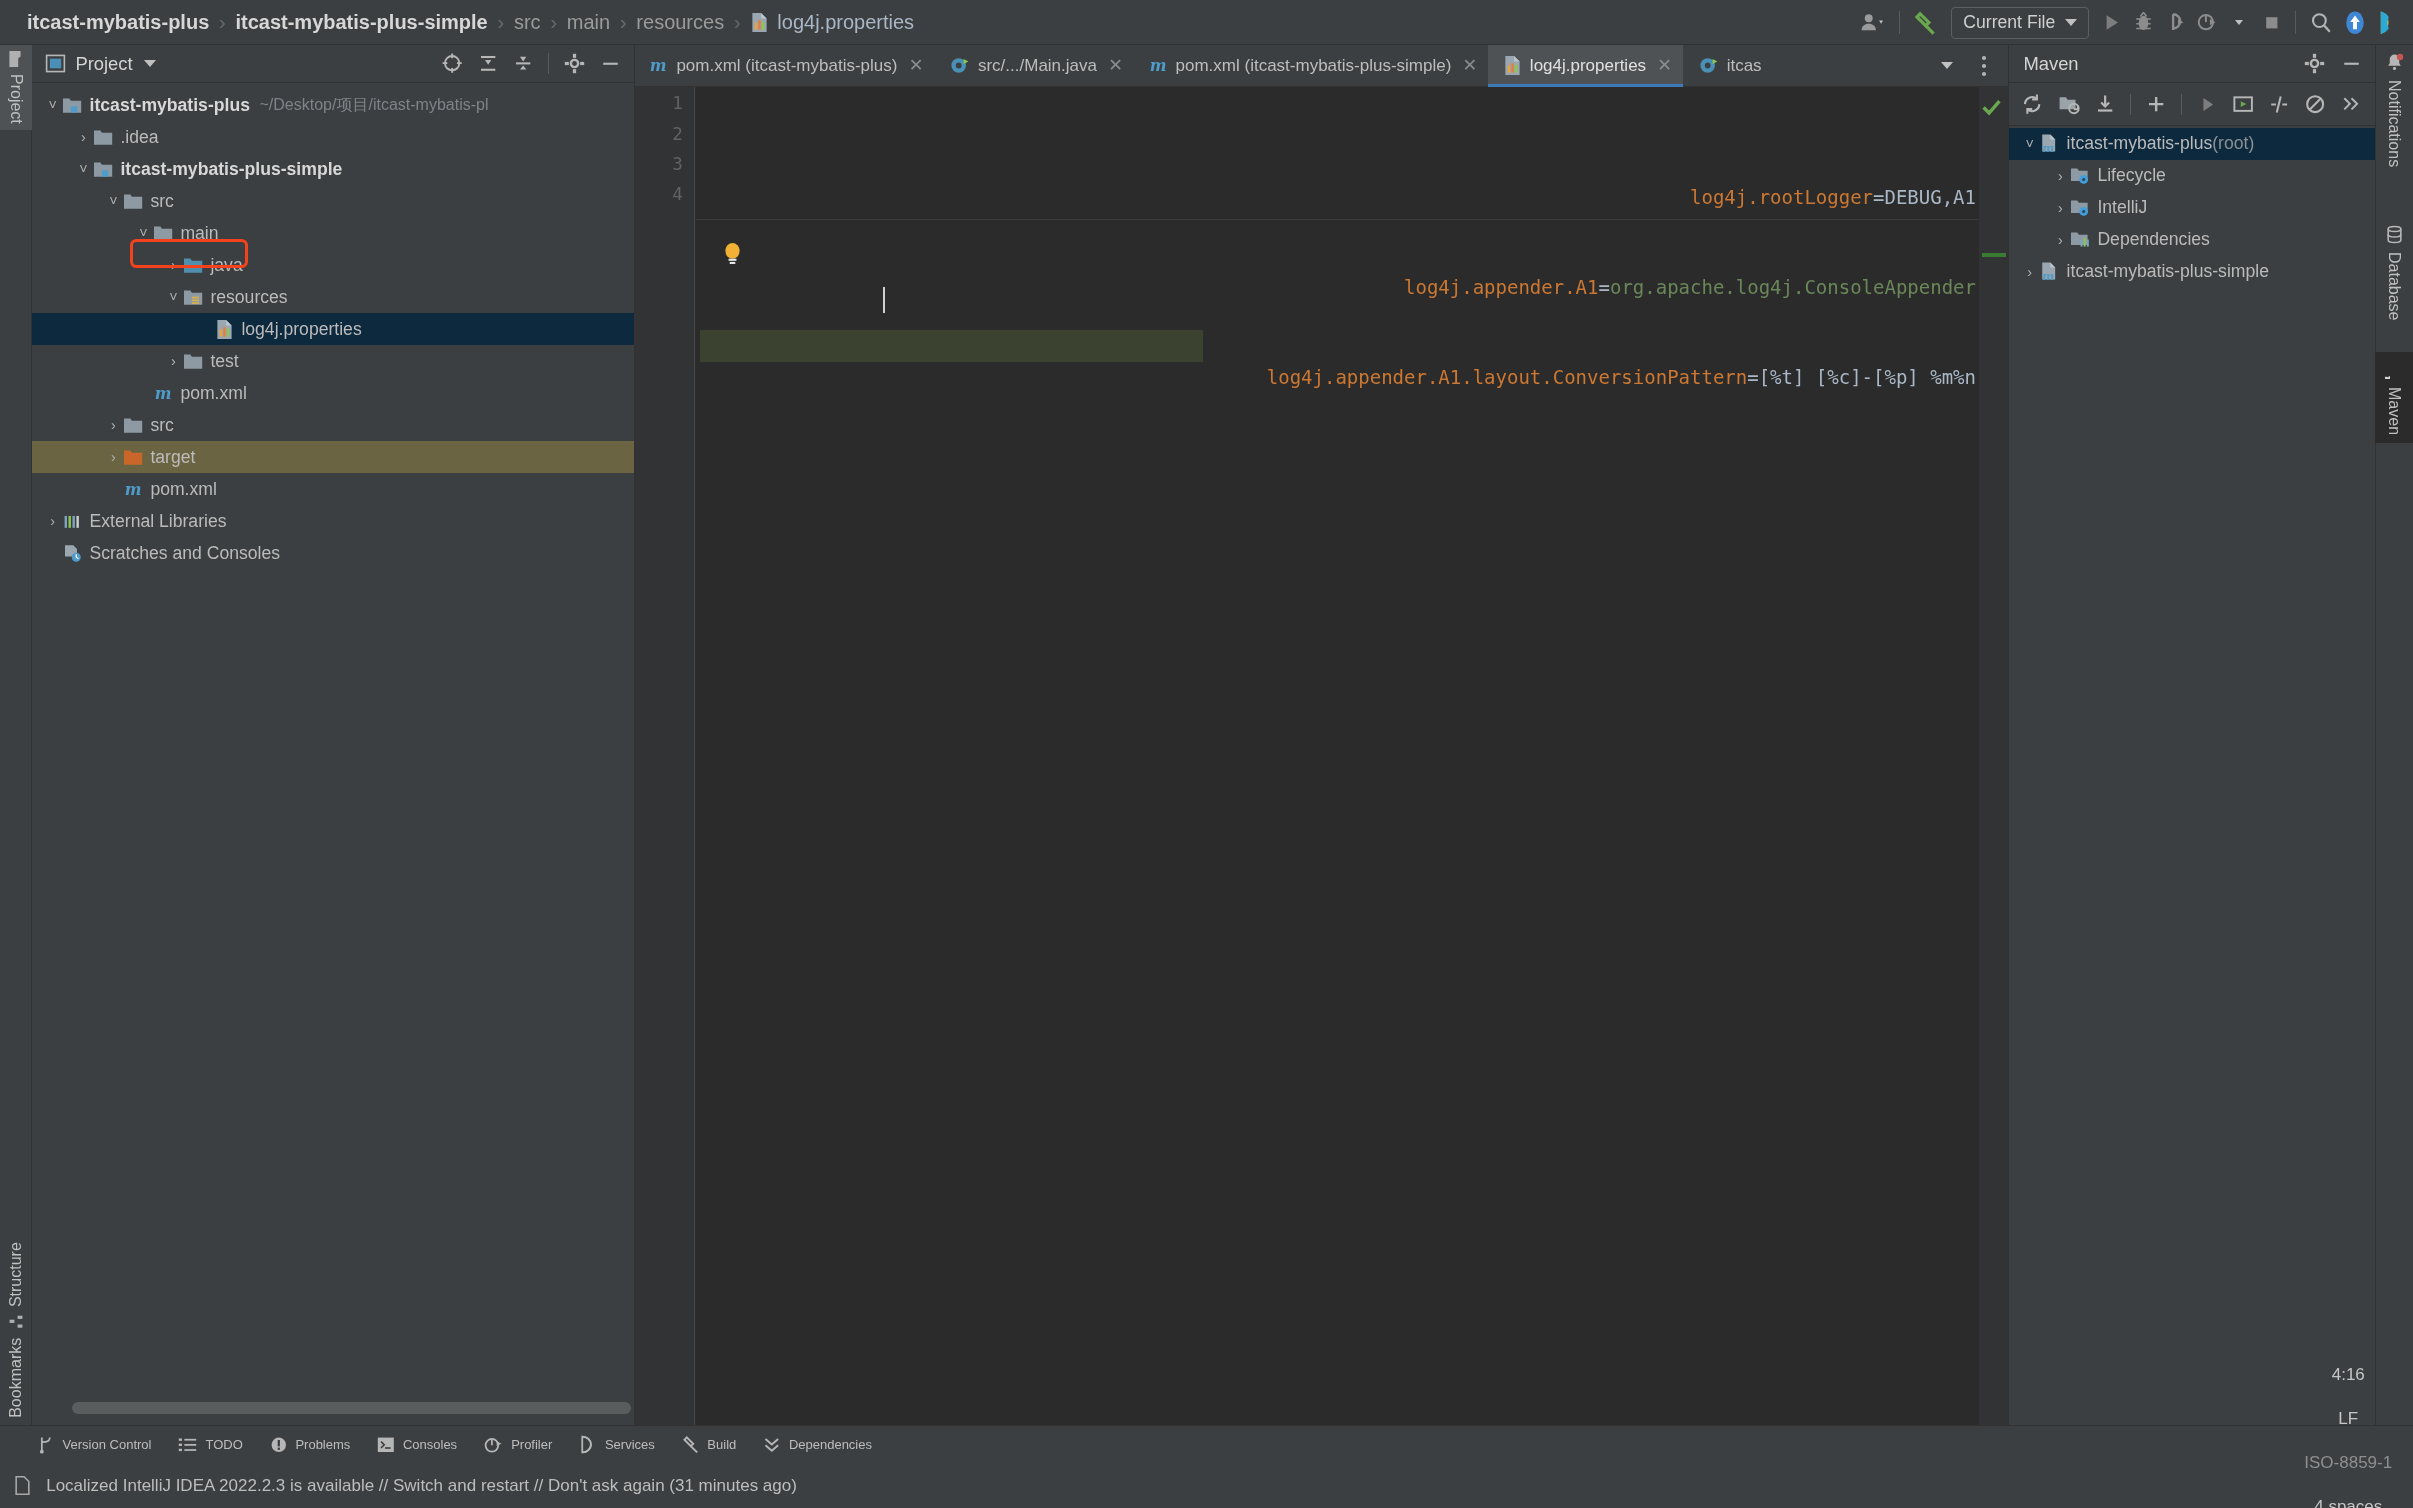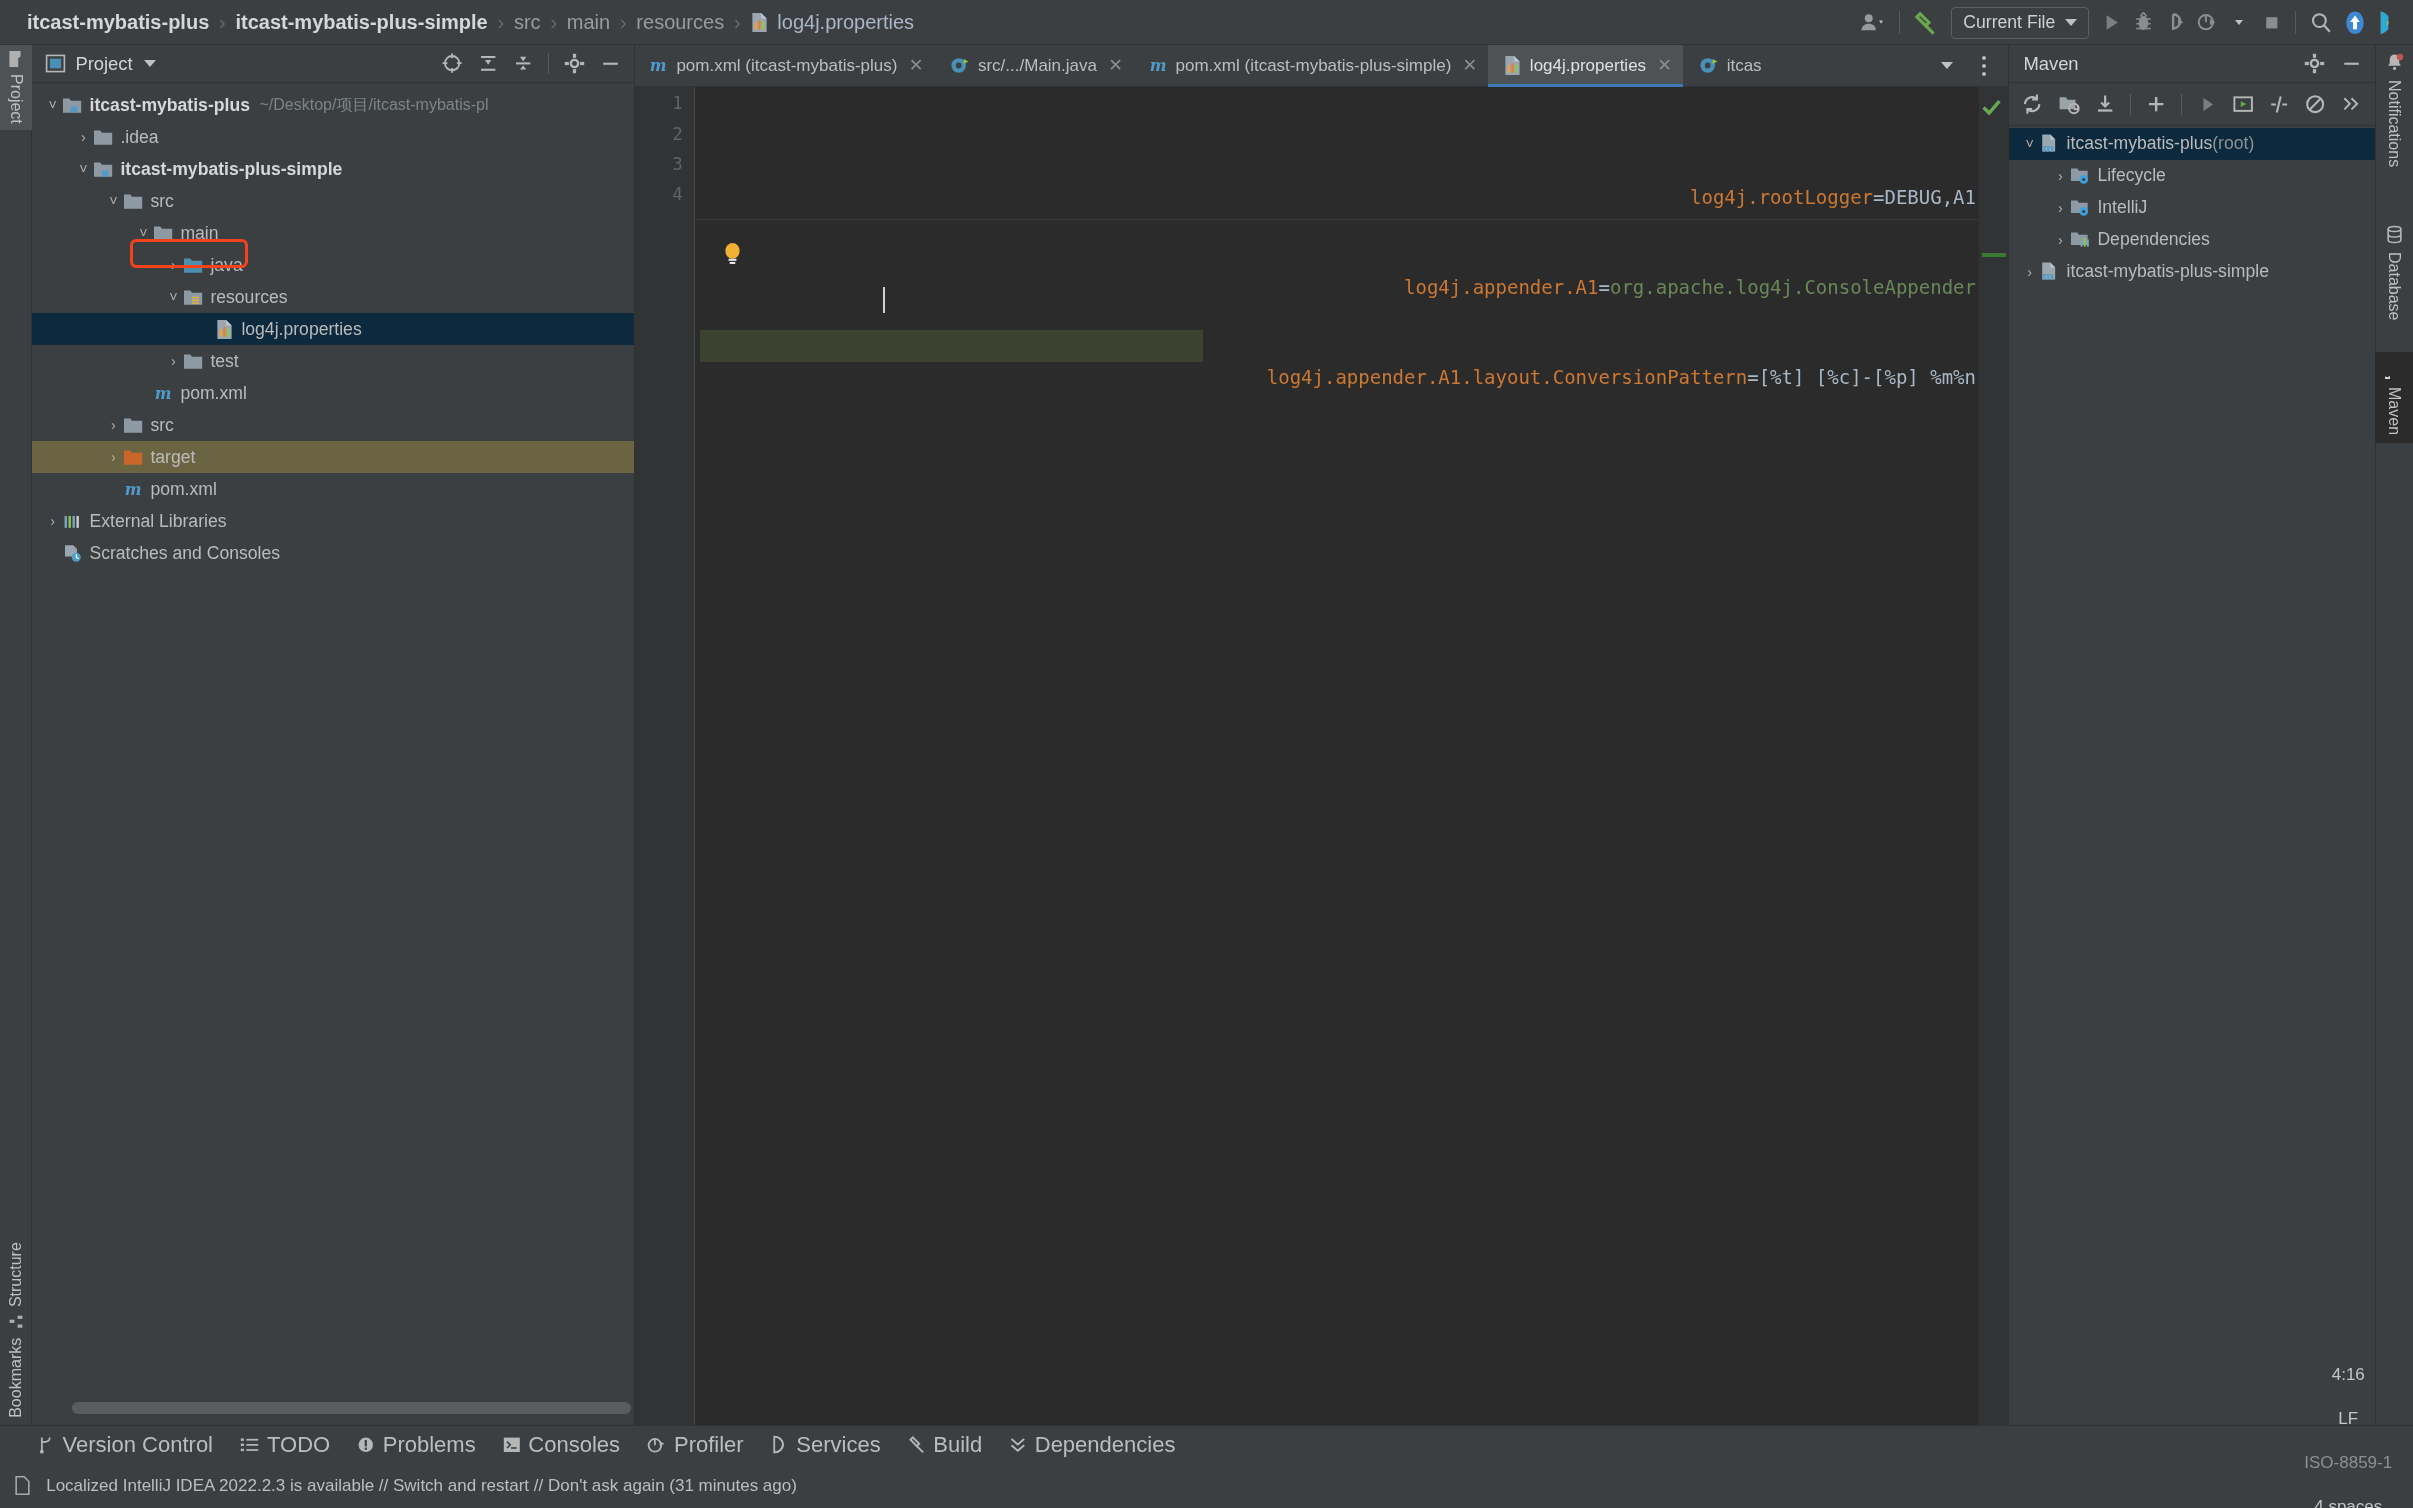--- a/index.html
+++ b/index.html
@@ -120,21 +120,21 @@
   .dimtxt { color: #8b9194; }
 
   
   .rightstrip { position: absolute; right: 0; top: 45px; width: 38px; height: 1411px; background: #3c3f41; border-left: 0.8px solid #323232; }
   .rvtab { position: absolute; right: 0; width: 38px; writing-mode: vertical-rl; text-orientation: mixed;
     font-size: 16px; color: #c0c0c0; display: flex; align-items: center; gap: 8px; padding: 8px 0; white-space: nowrap; }
   .rvtab.active { background: #2b2b2b; }
 
   
   .bottombar { position: absolute; left: 0; bottom: 45px; width: 2413px; height: 38px; background: #3c3f41; border-top: 0.8px solid #323232; display: flex; align-items: center; padding-left: 37px; gap: 27px; }
-  .bb-item { display: flex; align-items: center; gap: 8px; font-size: 22px; color: #bdbdbd; }
+  .bb-item { display: flex; align-items: center; gap: 8px; font-size: 13px; color: #bdbdbd; }
   .statusbar { position: absolute; left: 0; bottom: 0; width: 2413px; height: 45px; background: #3c3f41; display: flex; align-items: center; padding: 0 12.8px; }
   .status-msg { font-size: 17px; color: #bdbdbd; margin-left: 14.4px; }
   .status-right { margin-left: auto; display: flex; align-items: center; gap: 24px; font-size: 17px; color: #c6c6c6; padding-right: 8px; flex-direction: column; }
   .status-right .dim { color: #8f8f8f; }
   svg { display: block; }
 </style>
 </head>
 <body>
 
 <div class="app">

